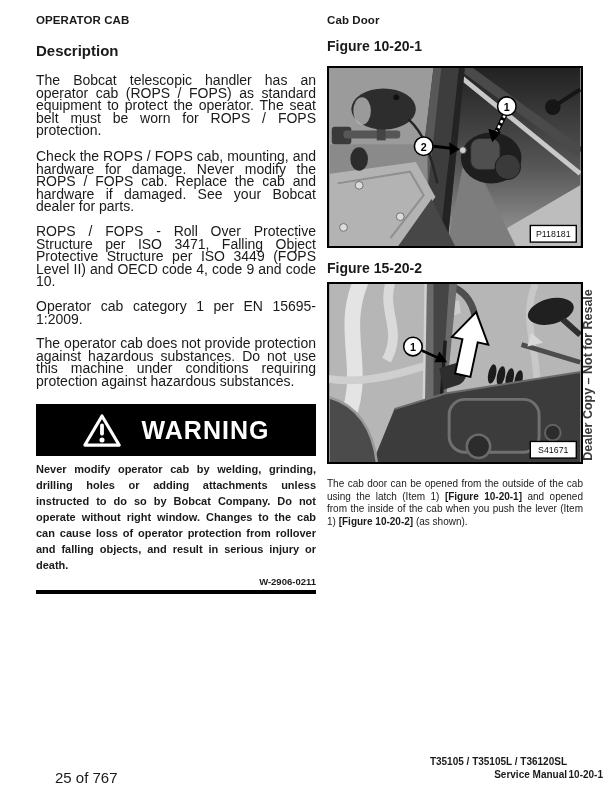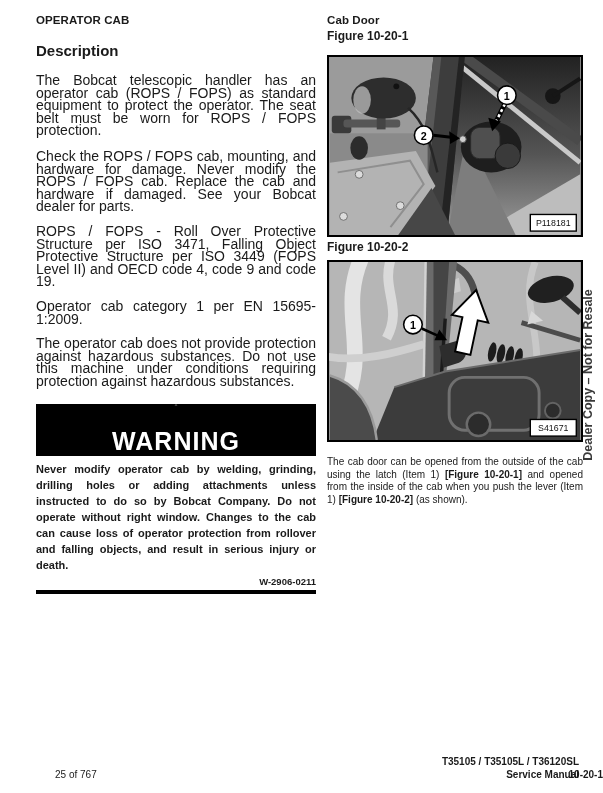--- a/index.html
+++ b/index.html
@@ -12,56 +12,56 @@
   h1.sec{font-size:11.5px;font-weight:bold;margin:14px 0 0;letter-spacing:.1px;}
   h2.sub{font-size:15px;font-weight:bold;margin:16px 0 0;}
   p.body{font-size:14px;line-height:12.6px;text-align:justify;margin:13px 0 0;}
   .col-right p.body{font-size:10px;}
   p.body.first{margin-top:15px;}
   p.body.tight{margin-top:12px;}
   b.figref{font-weight:bold;}
   
   .warnbox{
     margin-top:17px;height:52px;background:#000;
-    display:flex;align-items:center;justify-content:center;gap:21px;flex-direction:column;
+    display:flex;align-items:center;justify-content:center;gap:21px;
   }
   .warntitle{color:#fff;font-size:25px;font-weight:bold;letter-spacing:1px;}
   .warnbody{font-size:11px;font-weight:bold;line-height:16px;text-align:justify;margin:5px 0 0;}
   .warncode{margin-top:3px;font-size:9.5px;font-weight:bold;text-align:right;}
   .thickrule{margin-top:3px;height:4px;background:#000;}
   
-  .figlabel{font-size:12px;font-weight:bold;margin-top:3px;}
+  .figlabel{font-size:14px;font-weight:bold;margin-top:12px;}
   .figure{margin-top:12px;width:252px;border:2px solid #000;background:#9b9b9b;}
   .figure.second{margin-top:6px;}
   .figure svg{display:block;width:252px;height:178px;}
   svg text{font-family:"Liberation Sans",sans-serif;}
   .callout-num{font-size:11px;font-weight:bold;fill:#000;text-anchor:middle;}
   .photoid{font-size:9px;fill:#111;text-anchor:middle;}
   
   .watermark{
     position:absolute;left:588px;top:375px;
     transform:translate(-50%,-50%) rotate(-90deg);
     white-space:nowrap;font-size:12.5px;font-weight:bold;color:#3a3a3a;
   }
   
-  .footer-left{position:absolute;left:55px;top:769px;font-size:10px;}
+  .footer-left{position:absolute;left:55px;top:769px;font-size:15px;}
   .footer-center{position:absolute;left:0;top:769px;width:603px;text-align:right;font-size:10px;font-weight:bold;}
-  .footer-right{position:absolute;right:24px;top:756px;text-align:right;font-size:10px;font-weight:bold;line-height:12.5px;}
+  .footer-right{position:absolute;right:36px;top:756px;text-align:right;font-size:10px;font-weight:bold;line-height:12.5px;}
 </style>
 </head>
 <body>
 
 <div class="page">
 
   <div class="col-left">
     <h1 class="sec">OPERATOR CAB</h1>
     <h2 class="sub">Description</h2>
     <p class="body first">The Bobcat telescopic handler has an operator cab (ROPS / FOPS) as standard equipment to protect the operator. The seat belt must be worn for ROPS / FOPS protection.</p>
     <p class="body">Check the ROPS / FOPS cab, mounting, and hardware for damage. Never modify the ROPS / FOPS cab. Replace the cab and hardware if damaged. See your Bobcat dealer for parts.</p>
-    <p class="body tight">ROPS / FOPS - Roll Over Protective Structure per ISO 3471, Falling Object Protective Structure per ISO 3449 (FOPS Level II) and OECD code 4, code 9 and code 19.</p>
+    <p class="body tight">ROPS / FOPS - Roll Over Protective Structure per ISO 3471, Falling Object Protective Structure per ISO 3449 (FOPS Level II) and OECD code 4, code 9 and code 10.</p>
     <p class="body tight">Operator cab category 1 per EN 15695-1:2009.</p>
     <p class="body tight">The operator cab does not provide protection against hazardous substances. Do not use this machine under conditions requiring protection against hazardous substances.</p>
 
     <div class="warnbox">
       <svg width="38" height="33" viewBox="0 0 60 52">
         <path d="M30,3 L57,49 L3,49 Z" fill="#000" stroke="#fff" stroke-width="5" stroke-linejoin="round"></path>
         <rect x="27" y="15" width="6" height="19" rx="3" fill="#fff"></rect>
         <circle cx="30" cy="41" r="4" fill="#fff"></circle>
       </svg>
       <span class="warntitle">WARNING</span>
@@ -127,21 +127,21 @@
           <circle cx="96" cy="80" r="9.5" fill="#fff" stroke="#000" stroke-width="1.6"></circle>
           <text class="callout-num" x="96" y="84.5">2</text>
         </g>
         <g>
           <rect x="205" y="161" width="47" height="17" fill="#fff" stroke="#000" stroke-width="1.4"></rect>
           <text class="photoid" x="228.5" y="173">P118181</text>
         </g>
       </svg>
     </div>
 
-    <div class="figlabel">Figure 10-20-2</div>
+    <div class="figlabel">Figure 15-20-2</div>
     <div class="figure second">
       <svg viewBox="0 0 256 182">
         <rect width="256" height="182" fill="#b6b6b6"></rect>
         <path d="M34,-8 C6,52 44,88 12,152" stroke="#e4e4e4" stroke-width="16" fill="none"></path>
         <path d="M64,-8 C50,28 76,44 58,78" stroke="#dadada" stroke-width="10" fill="none"></path>
         <path d="M-6,96 C30,104 70,92 96,84" stroke="#cfcfcf" stroke-width="8" fill="none"></path>
         <path d="M210,0 C190,50 230,90 200,140" stroke="#cdcdcd" stroke-width="7" opacity="0.8" fill="none"></path>
         <ellipse cx="226" cy="28" rx="24" ry="13" transform="rotate(-14 226 28)" fill="#202020"></ellipse>
         <path d="M238,36 L256,52" stroke="#2e2e2e" stroke-width="6"></path>
         <path d="M196,62 L256,80" stroke="#4c4c4c" stroke-width="5"></path>

